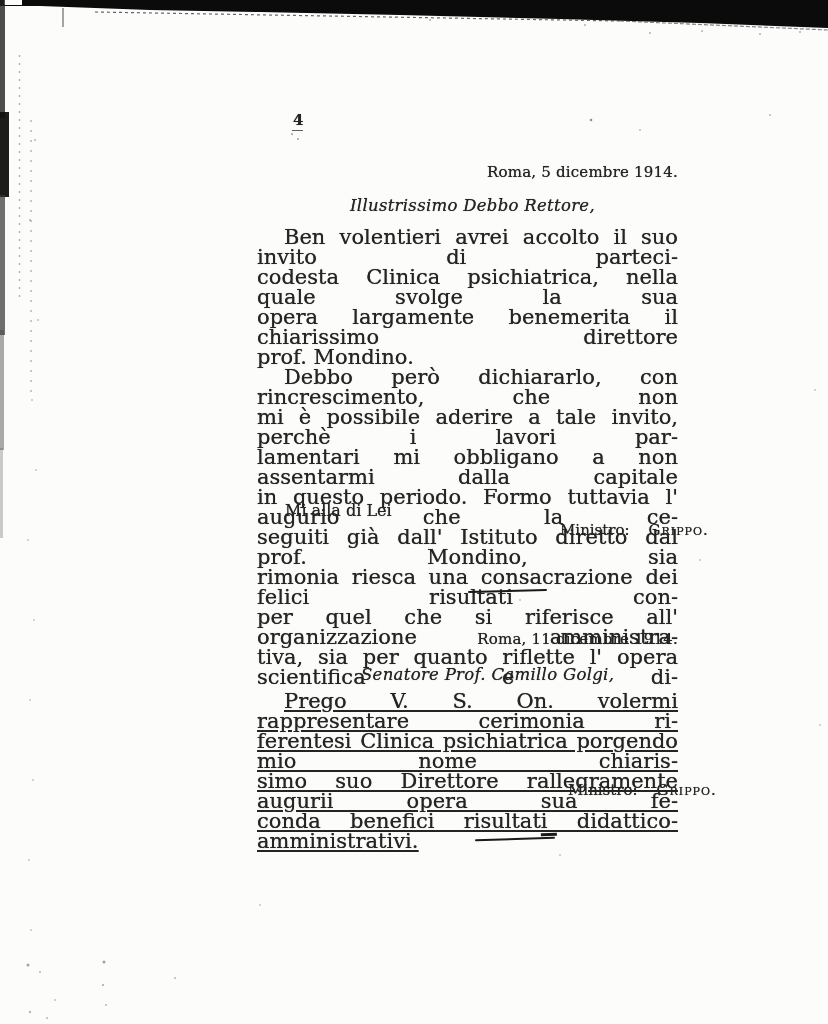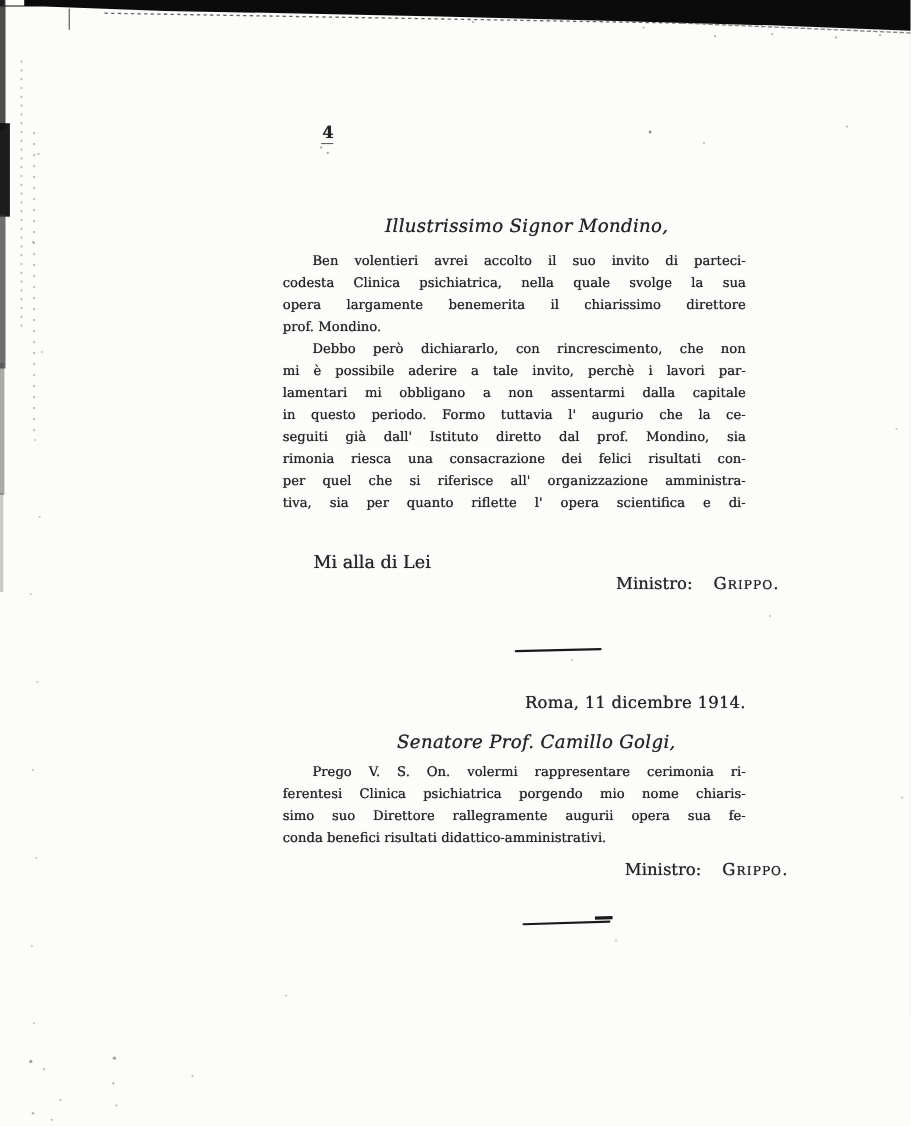--- a/index.html
+++ b/index.html
@@ -10,21 +10,21 @@
   }
   .abs{position:absolute;}
   .ink{text-shadow:0 0 .7px rgba(30,30,30,.8);}
   
   .pagenum{left:293px;top:111px;font-size:15px;font-weight:700;letter-spacing:.5px;}
   .pagenum::after{content:"";position:absolute;left:-1px;bottom:-2px;width:11px;height:1px;background:#3a3a3a;opacity:.8;}
   
   .col{left:257px;width:421px;}
   .dateline{font-size:15px;text-align:right;padding-right:14px;letter-spacing:.2px;}
   .salutation{font-size:16.5px;font-style:italic;letter-spacing:.3px;}
-  .body-block{font-size:12px;line-height:20px;}
+  .body-block{font-size:21px;line-height:20px;}
   .tl{text-align:justify;text-align-last:justify;}
   .tl.last{text-align-last:left;}
   .tl.ind{text-indent:27px;}
   .closing{font-size:16px;padding-left:28px;}
   .signature{font-size:15px;white-space:nowrap;}
   .signature .sc{font-variant-caps:small-caps;letter-spacing:1px;margin-left:19px;}
   .divider{height:2px;background:#1a1a1a;border-radius:1px;}
   .div1{left:468px;top:590px;width:79px;transform:rotate(-1.4deg);}
   .div2{left:475px;top:838px;width:80px;transform:rotate(-1.8deg);}
   .div2::after{content:"";position:absolute;right:-2px;top:-4px;width:16px;height:3px;background:#1a1a1a;}
@@ -92,22 +92,23 @@
         <circle cx="103" cy="985" r="1" opacity=".5"></circle>
       <circle cx="106" cy="1005" r="1" opacity=".4"></circle>
         <circle cx="55" cy="1000" r="1" opacity=".35"></circle>
       <circle cx="30" cy="1012" r="1.2" opacity=".4"></circle>
         <circle cx="47" cy="1018" r="1" opacity=".4"></circle>
     </g>
   </svg>
 
   <div class="abs pagenum ink">4</div>
 
+  <div class="abs col dateline ink" style="top:163px;">Roma, 5 dicembre 1914.</div>
 
-  <div class="abs salutation ink" style="left:350px;top:196px;">Illustrissimo Signor Mondino,</div>
+  <div class="abs salutation ink" style="left:350px;top:196px;">Illustrissimo Debbo Rettore,</div>
 
   <div class="abs col body-block ink" style="top:227px;">
     <div class="tl ind">Ben volentieri avrei accolto il suo invito di parteci-</div>
     <div class="tl">codesta Clinica psichiatrica, nella quale svolge la sua</div>
     <div class="tl">opera largamente benemerita il chiarissimo direttore</div>
     <div class="tl last">prof. Mondino.</div>
     <div class="tl ind">Debbo però dichiararlo, con rincrescimento, che non</div>
     <div class="tl">mi è possibile aderire a tale invito, perchè i lavori par-</div>
     <div class="tl">lamentari mi obbligano a non assentarmi dalla capitale</div>
     <div class="tl">in questo periodo. Formo tuttavia l' augurio che la ce-</div>
@@ -122,21 +123,21 @@
   <div class="abs signature ink" style="left:560px;top:521px;">
     <span>Ministro:</span><span class="sc">Grippo.</span>
   </div>
 
   <div class="abs divider div1"></div>
 
   <div class="abs col dateline ink" style="top:630px;">Roma, 11 dicembre 1914.</div>
 
   <div class="abs salutation ink" style="left:361px;top:665px;">Senatore Prof. Camillo Golgi,</div>
 
-  <div class="abs col body-block ink" style="top:691px;">
+  <div class="abs col body-block ink" style="top:691px;text-decoration:underline;">
     <div class="tl ind">Prego V. S. On. volermi rappresentare cerimonia ri-</div>
     <div class="tl">ferentesi Clinica psichiatrica porgendo mio nome chiaris-</div>
     <div class="tl">simo suo Direttore rallegramente augurii opera sua fe-</div>
     <div class="tl last">conda benefici risultati didattico-amministrativi.</div>
   </div>
 
   <div class="abs signature ink" style="left:568px;top:781px;">
     <span>Ministro:</span><span class="sc">Grippo.</span>
   </div>
 

